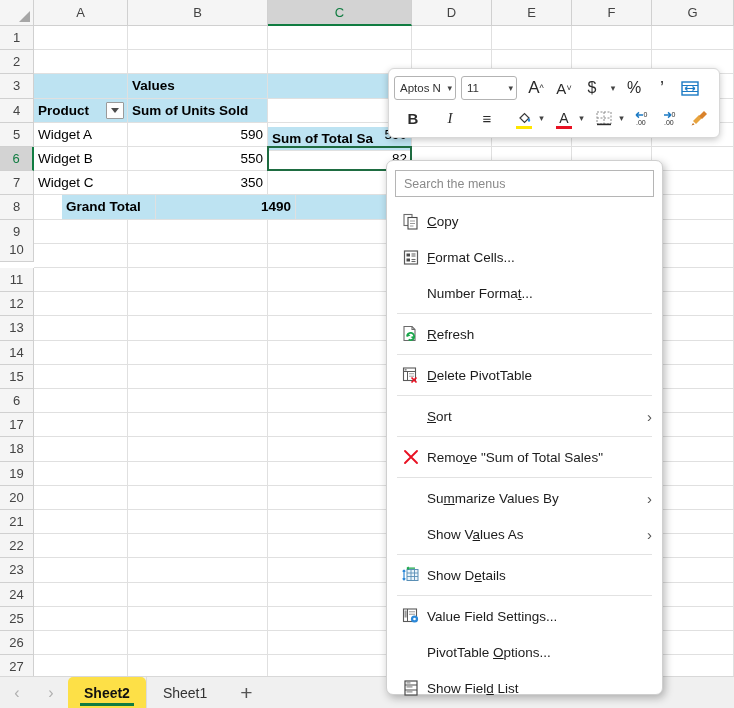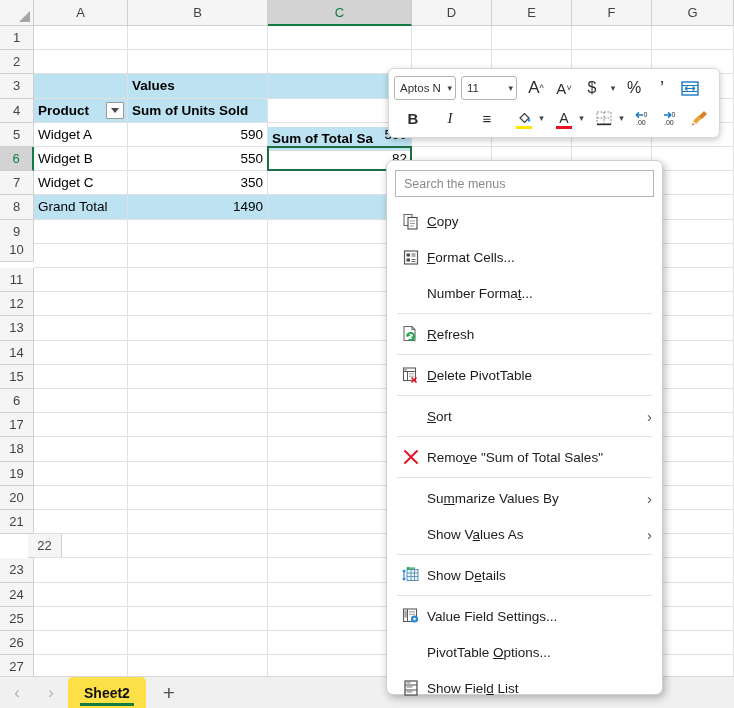--- a/index.html
+++ b/index.html
@@ -45,21 +45,21 @@
 
   .cells { position:absolute; left:34px; top:26px; width:700px; height:650px; overflow:hidden; }
   .cell {
     position:absolute;
     border-right:1px solid #e0e0e0; border-bottom:1px solid #e0e0e0;
     font-size:13.5px; color:#000;
     display:flex; align-items:center;
     padding:0 4px; white-space:nowrap; overflow:hidden;
   }
   .cell.pivot-band { background:#bde3f2; }
-  .cell.bold { font-weight:normal; }
+  .cell.bold { font-weight:bold;margin-left:28px; }
   .cell.right { justify-content:flex-end; }
   .cell.hdr { font-weight:bold; }
 
   .filter-btn {
     position:absolute; width:18px; height:17px;
     background:#fdfdfd; border:1px solid #9a9a9a; border-radius:1px;
     display:flex; align-items:center; justify-content:center;
   }
   .filter-btn .arw {
     width:0;height:0;border-left:4px solid transparent;border-right:4px solid transparent;
@@ -176,21 +176,21 @@
         <div class="rowhead" style="top: 266.2px; height: 24.2px;">12</div>
         <div class="rowhead" style="top: 290.4px; height: 24.2px;">13</div>
         <div class="rowhead" style="top: 314.6px; height: 24.2px;">14</div>
         <div class="rowhead" style="top: 338.8px; height: 24.2px;">15</div>
         <div class="rowhead" style="top: 363px; height: 24.2px;">6</div>
         <div class="rowhead" style="top: 387.2px; height: 24.2px;">17</div>
         <div class="rowhead" style="top: 411.4px; height: 24.2px;">18</div>
         <div class="rowhead" style="top: 435.6px; height: 24.2px;">19</div>
         <div class="rowhead" style="top: 459.8px; height: 24.2px;">20</div>
         <div class="rowhead" style="top: 484px; height: 24.2px;">21</div>
-        <div class="rowhead" style="top: 508.2px; height: 24.2px; margin-left: 28px;">22</div>
+        <div class="rowhead" style="top: 508.2px; height: 24.2px;">22</div>
         <div class="rowhead" style="top: 532.4px; height: 24.2px;">23</div>
         <div class="rowhead" style="top: 556.6px; height: 24.2px;">24</div>
         <div class="rowhead" style="top: 580.8px; height: 24.2px;">25</div>
         <div class="rowhead" style="top: 605px; height: 24.2px;">26</div>
         <div class="rowhead" style="top: 629.2px; height: 24.2px;">27</div>
       </div>
     <div class="cells" id="cells">
         <div class="cell " style="left: 0px; width: 94px; top: 0px; height: 24.2px;"></div>
         <div class="cell " style="left: 94px; width: 140px; top: 0px; height: 24.2px;"></div>
         <div class="cell " style="left: 234px; width: 144px; top: 0px; height: 24.2px;"></div>
@@ -402,20 +402,21 @@
           <div class="arw"></div>
         </div>
       </div>
     <div class="selbox" id="selbox" style="left: 267px; top: 146px; width: 145px; height: 25.2px;"></div>
   </div>
 
   <div class="tabbar">
     <div class="navarrow">‹</div>
     <div class="navarrow">›</div>
     <div class="sheet-tab active">Sheet2</div>
+    <div class="sheet-tab">Sheet1</div>
     <div class="addsheet">+</div>
   </div>
 
   <div class="minibar">
     <div class="mb-row">
       <div class="mb-ctl fontname">
         <span class="val">Aptos Na</span>
         <span class="caret">▾</span>
       </div>
       <div class="mb-ctl fontsize">

